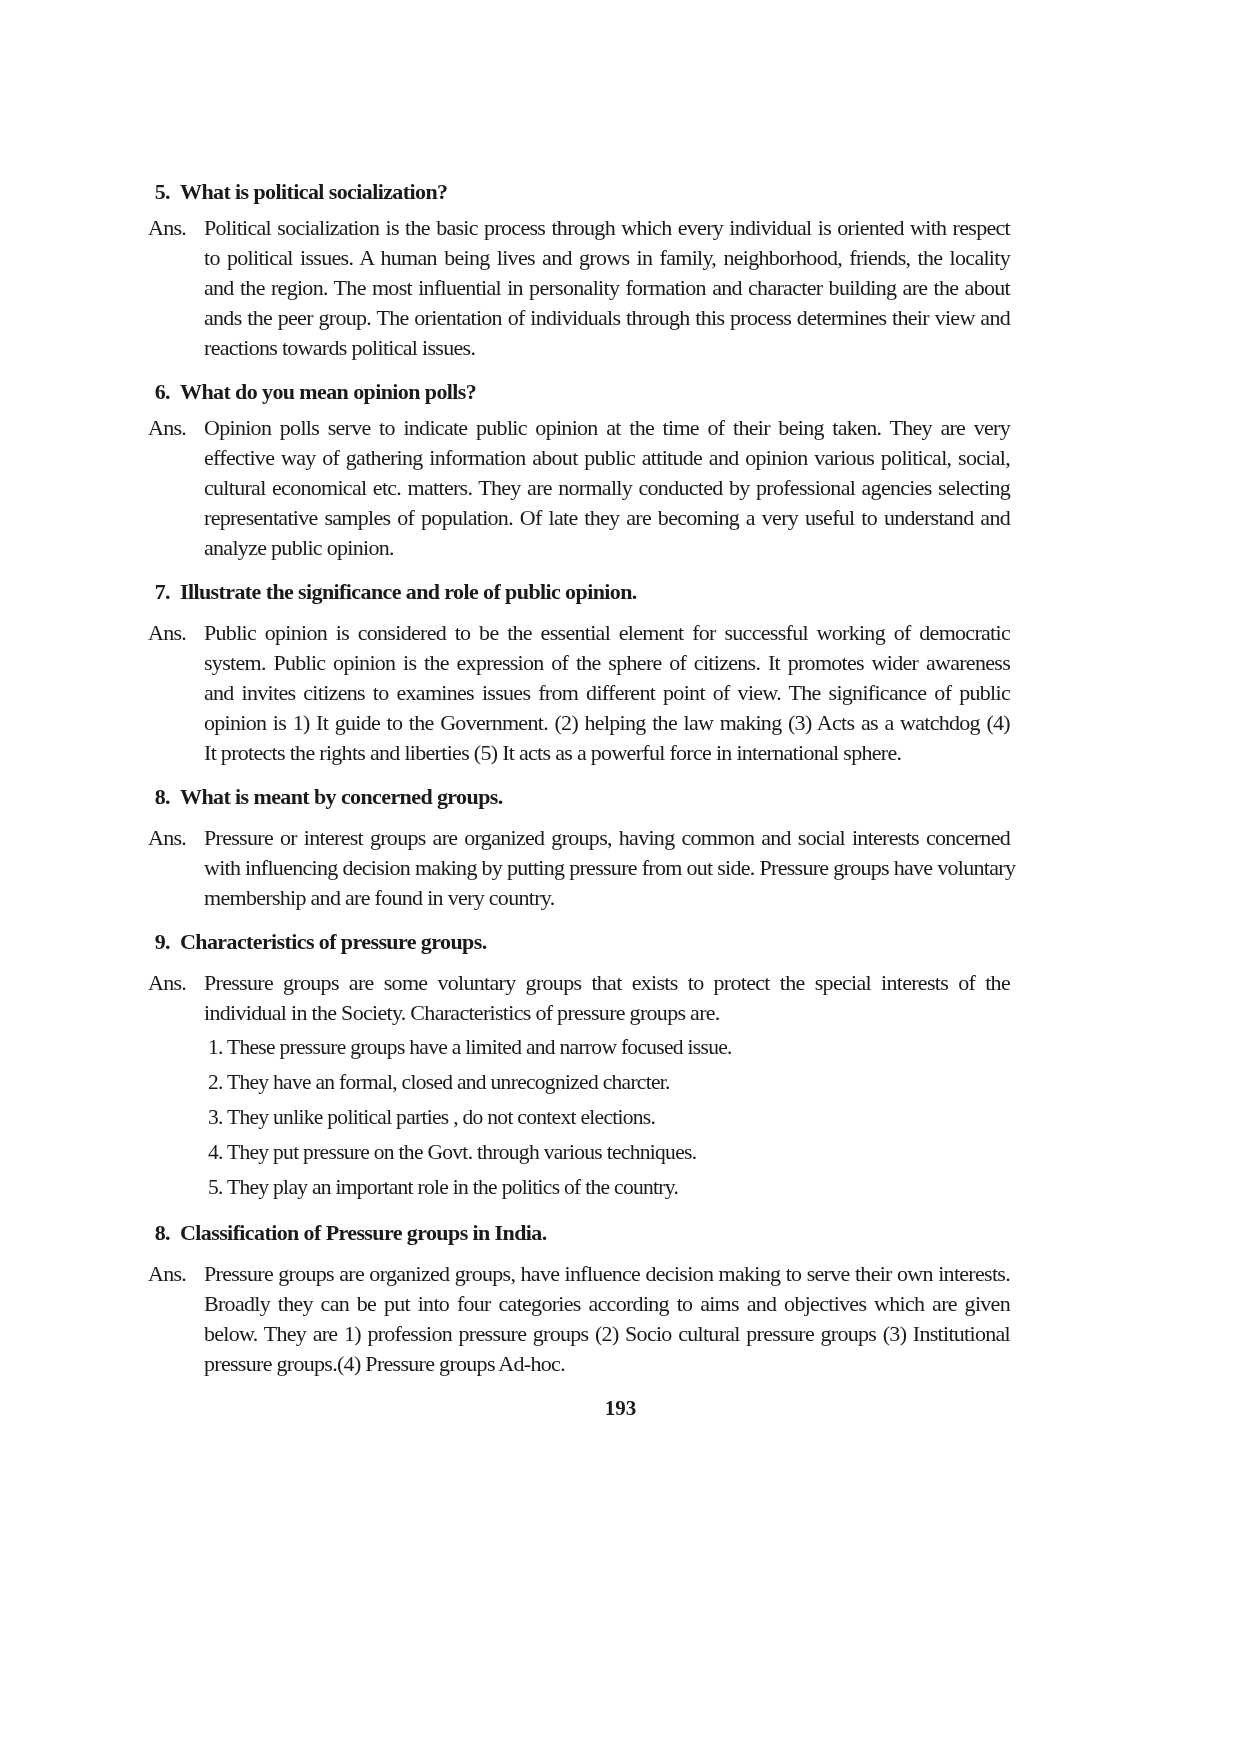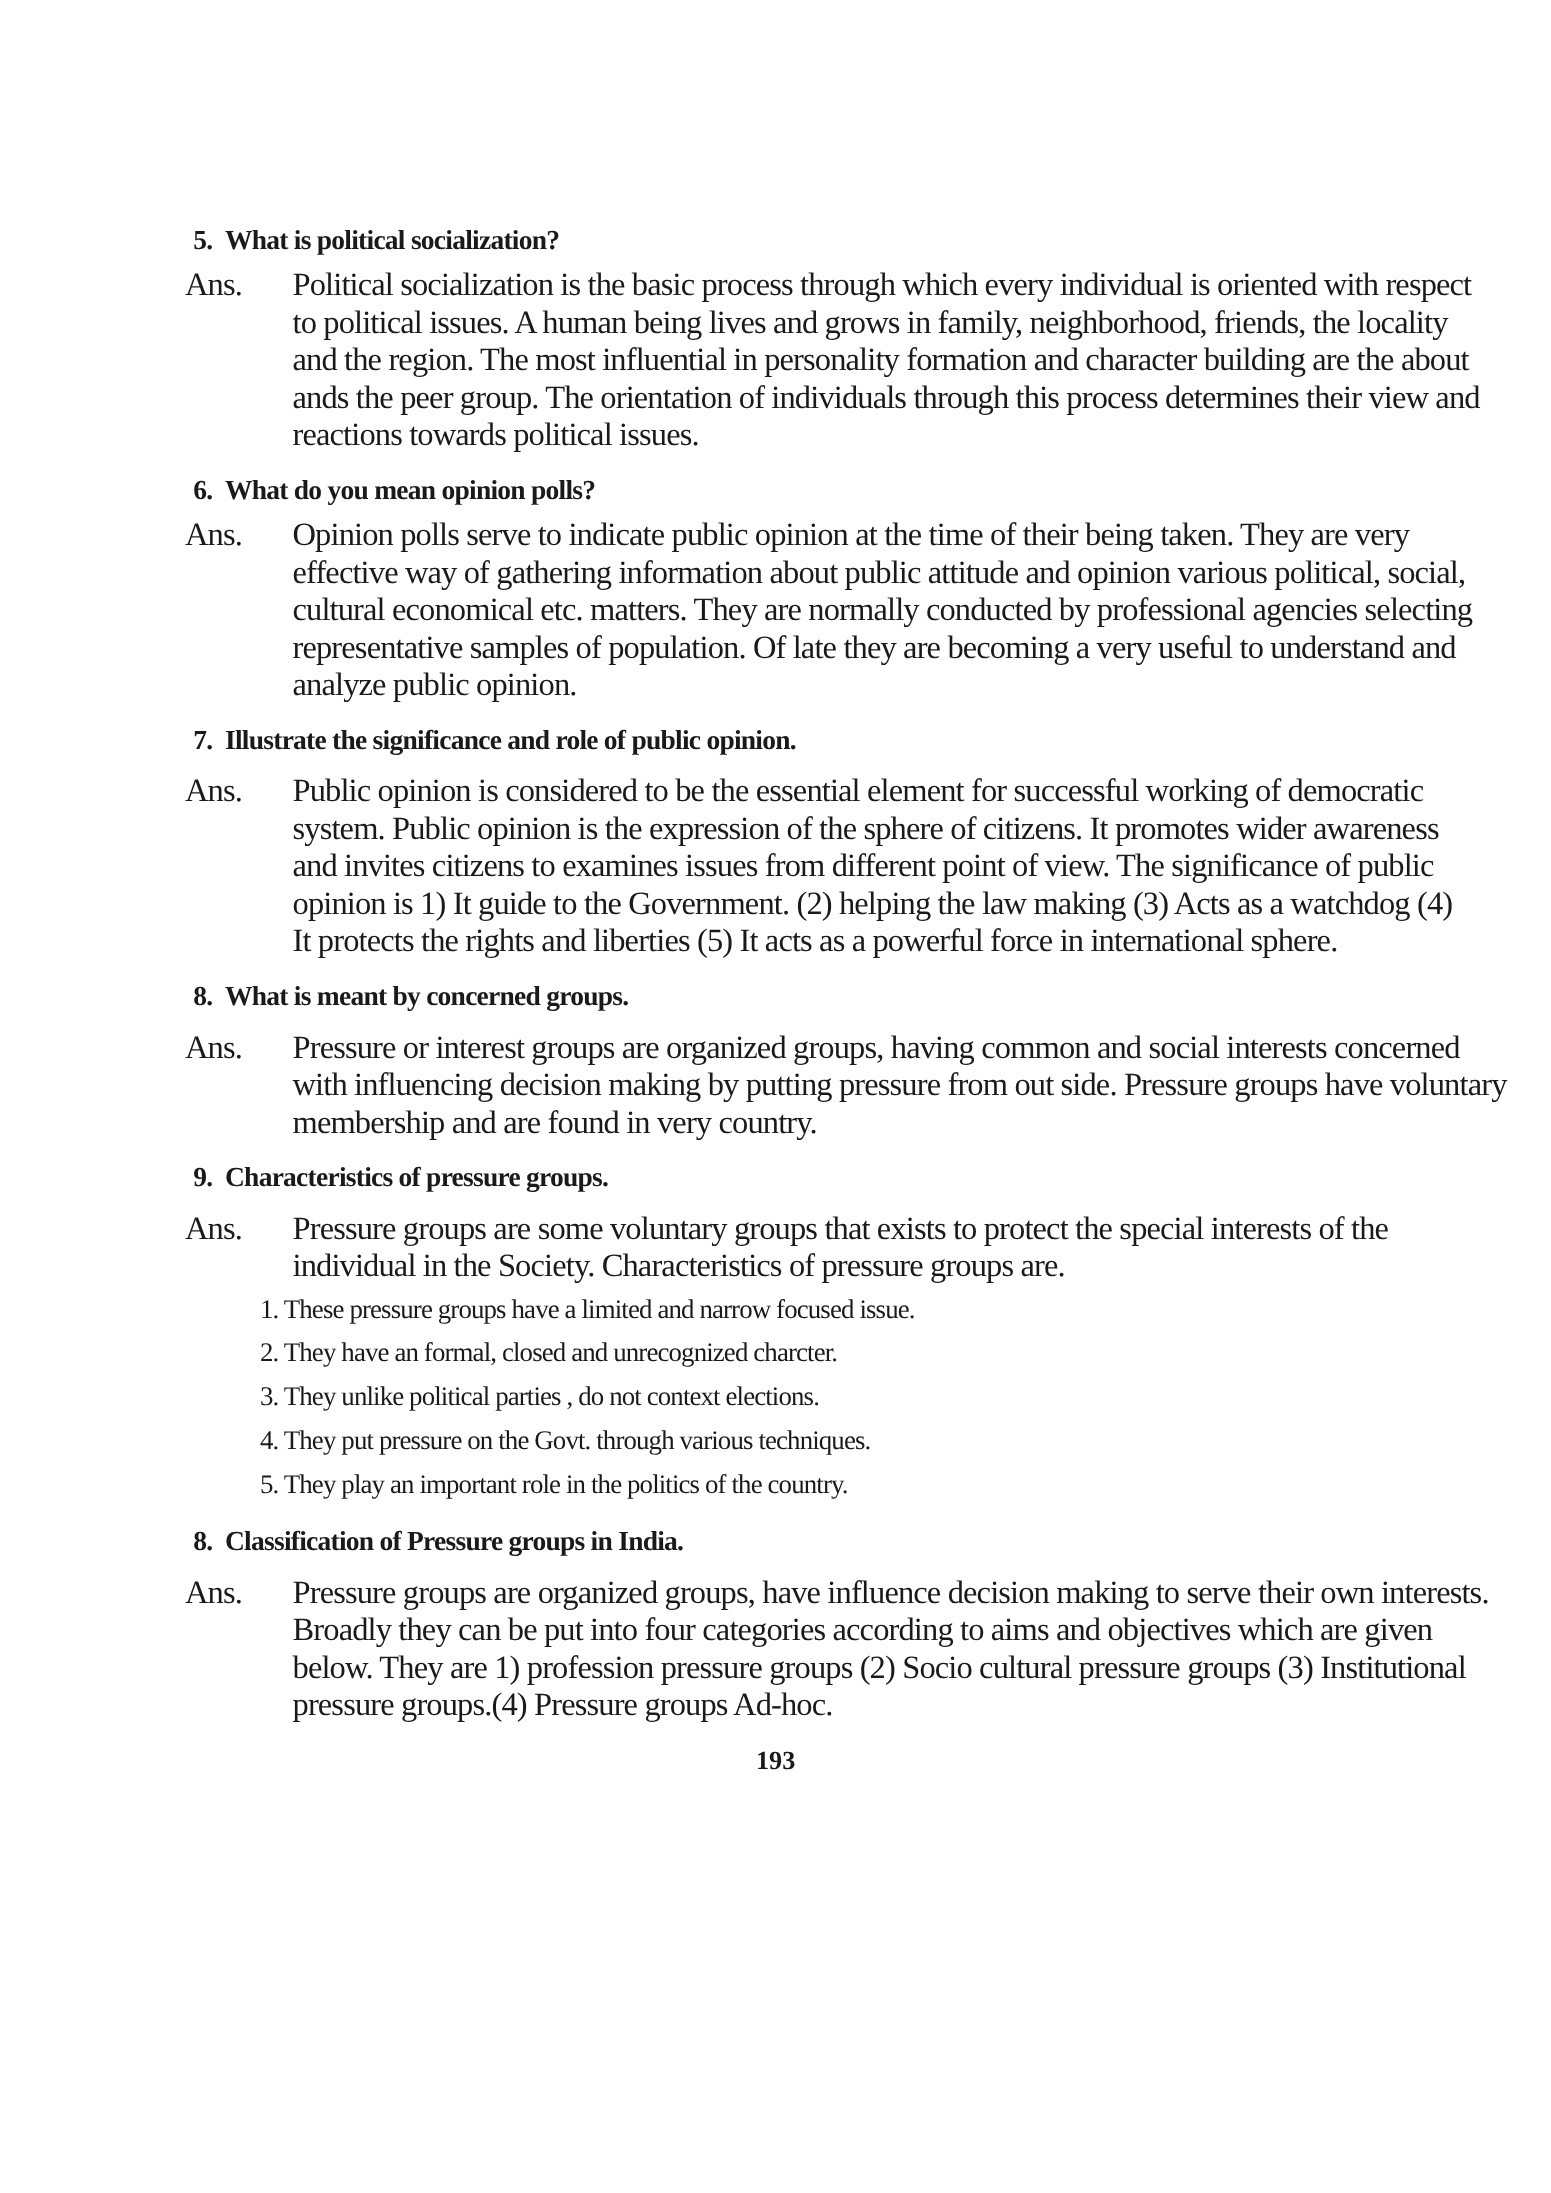--- a/index.html
+++ b/index.html
@@ -1,23 +1,23 @@
 <!DOCTYPE html>
 <html><head>
 <meta charset="utf-8">
 <style>
   html, body { margin: 0; padding: 0; background: #ffffff; }
   body { width: 1241px; height: 1754px; position: relative; overflow: hidden;
          font-family: "Liberation Serif", "DejaVu Serif", serif; color: #1a1a1a; }
   .page { position: absolute; left: 0; top: 16px; width: 1241px; height: 1754px; }
   .q { position: absolute; left: 150px; font-weight: bold; font-size: 22px; letter-spacing: -0.6px; }
   .q .num { display: inline-block; width: 56px; text-align: right; padding-right: 10px; box-sizing: border-box; margin-left: -26px; }
-  .ans { position: absolute; left: 130px; width: 880px; font-size: 26px; line-height: 30px; letter-spacing: -0.7px; }
+  .ans { position: absolute; left: 130px; width: 880px; font-size: 22px; line-height: 30px; letter-spacing: -0.7px; }
   .ans .lab { position: absolute; left: 18px; top: 0; }
-  .ans .body { margin-left: 104px; text-align: justify; }
+  .ans .body { margin-left: 74px; text-align: justify; }
   .ans .line { display: block; white-space: nowrap; text-align-last: justify; }
   .ans .line.last { text-align-last: left; }
   .list { position: absolute; left: 208px; font-size: 21.5px; letter-spacing: -0.7px; }
   .list .it { height: 35px; line-height: 35px; white-space: nowrap; }
   .pnum { position: absolute; left: 0; width: 1241px; text-align: center; top: 1380px; font-size: 21px; font-weight: bold; }
 </style>
 </head>
 <body>
 
 <div class="page">

